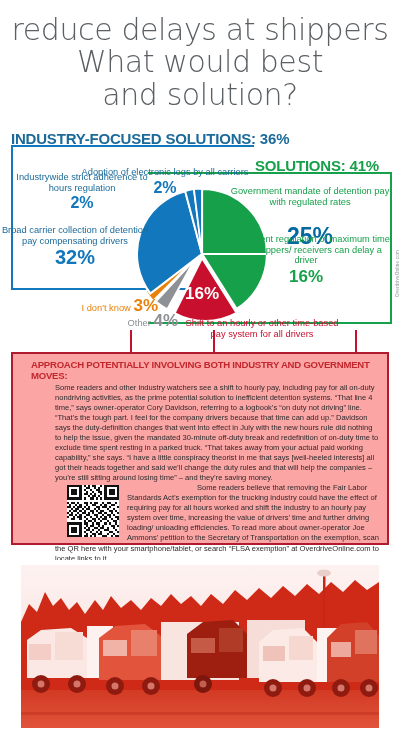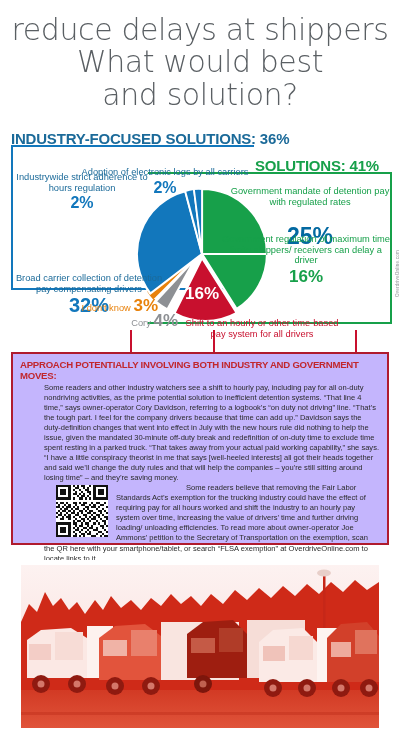--- a/index.html
+++ b/index.html
@@ -35,38 +35,38 @@
   
   .lbl{position:absolute;font-family:"Liberation Sans",sans-serif;line-height:1.15;}
   .lbl .txt{display:block;}
   .lbl .pct{display:block;font-weight:bold;}
   .blue{color:#1b6a99;}
   .green{color:#17a04a;}
   .l-elog{left:70px;top:151px;width:190px;text-align:center;font-size:9.3px;margin-top:16px;}
   .l-elog .pct{font-size:16px;margin-top:1px;color:#1277bc;}
   .l-hours{left:8px;top:172px;width:148px;text-align:center;font-size:9.3px;}
   .l-hours .pct{font-size:16px;margin-top:1px;color:#1277bc;}
-  .l-broad{left:14px;top:225px;width:150px;text-align:center;font-size:9.3px;margin-top:48px;}
+  .l-broad{left:0;top:225px;width:150px;text-align:center;font-size:9.3px;}
   .l-broad .pct{font-size:20px;margin-top:0px;color:#1277bc;}
   .l-mandate{right:10px;top:186px;width:160px;text-align:center;font-size:9.3px;}
   .l-mandate .pct{font-size:23px;margin-top:16px;color:#0369a1;}
   .l-maxtime{right:10px;top:234px;width:168px;text-align:center;font-size:9.3px;}
   .l-maxtime .pct{font-size:17px;margin-top:1px;color:#17a04a;}
   .l-shift{left:182px;top:318px;width:160px;text-align:center;font-size:9.3px;color:#c8102e;}
   .l-dk{left:48px;top:296px;width:110px;text-align:right;font-size:9.3px;color:#e8820c;}
   .l-dk b{font-size:17px;}
   .l-other{left:78px;top:311px;width:100px;text-align:right;font-size:9.3px;color:#8d9094;}
   .l-other b{font-size:17px;}
   
   .conn{position:absolute;background:#c8102e;}
   
   .redbox{
     position:absolute;left:11px;top:352px;width:378px;height:193px;
-    box-sizing:border-box;border:2.5px solid #b01b2e;background:#c4b5fd;
-    padding:5px 7px 4px 7px;
+    box-sizing:border-box;border:2.5px solid #b01b2e;background:#fca5a5;
+    padding:5px 7px 4px 18px;
   }
   .redbox h3{
     margin:0 0 2px 0;color:#c1272d;font-size:9.6px;font-weight:bold;
     letter-spacing:-0.25px;font-family:"Liberation Sans",sans-serif;
   }
   .body-txt{
     font-size:7.55px;line-height:1.33;color:#2a2a2a;text-align:left;
     font-family:"Liberation Sans",sans-serif;hyphens:none;margin-left:24px;
   }
   .body-txt p{margin:0;}
@@ -156,21 +156,21 @@
 <div class="lbl l-shift">
   <span class="txt">Shift to an hourly or other time-based pay system for all drivers</span>
 </div>
 
 <div class="lbl l-dk">
   <span>I don't know</span>
   <b>3%</b>
 </div>
 
 <div class="lbl l-other">
-  <span>Cory</span>
+  <span>Other</span>
   <b>4%</b>
 </div>
 
 <div class="conn" style="left:213px;top:330px;width:2px;height:22px;"></div>
 <div class="conn" style="left:130px;top:330px;width:2px;height:22px;"></div>
 <div class="conn" style="left:355px;top:330px;width:2px;height:22px;"></div>
 
 <div class="credit">OverdriveOnline.com</div>
 
 <div class="redbox">

